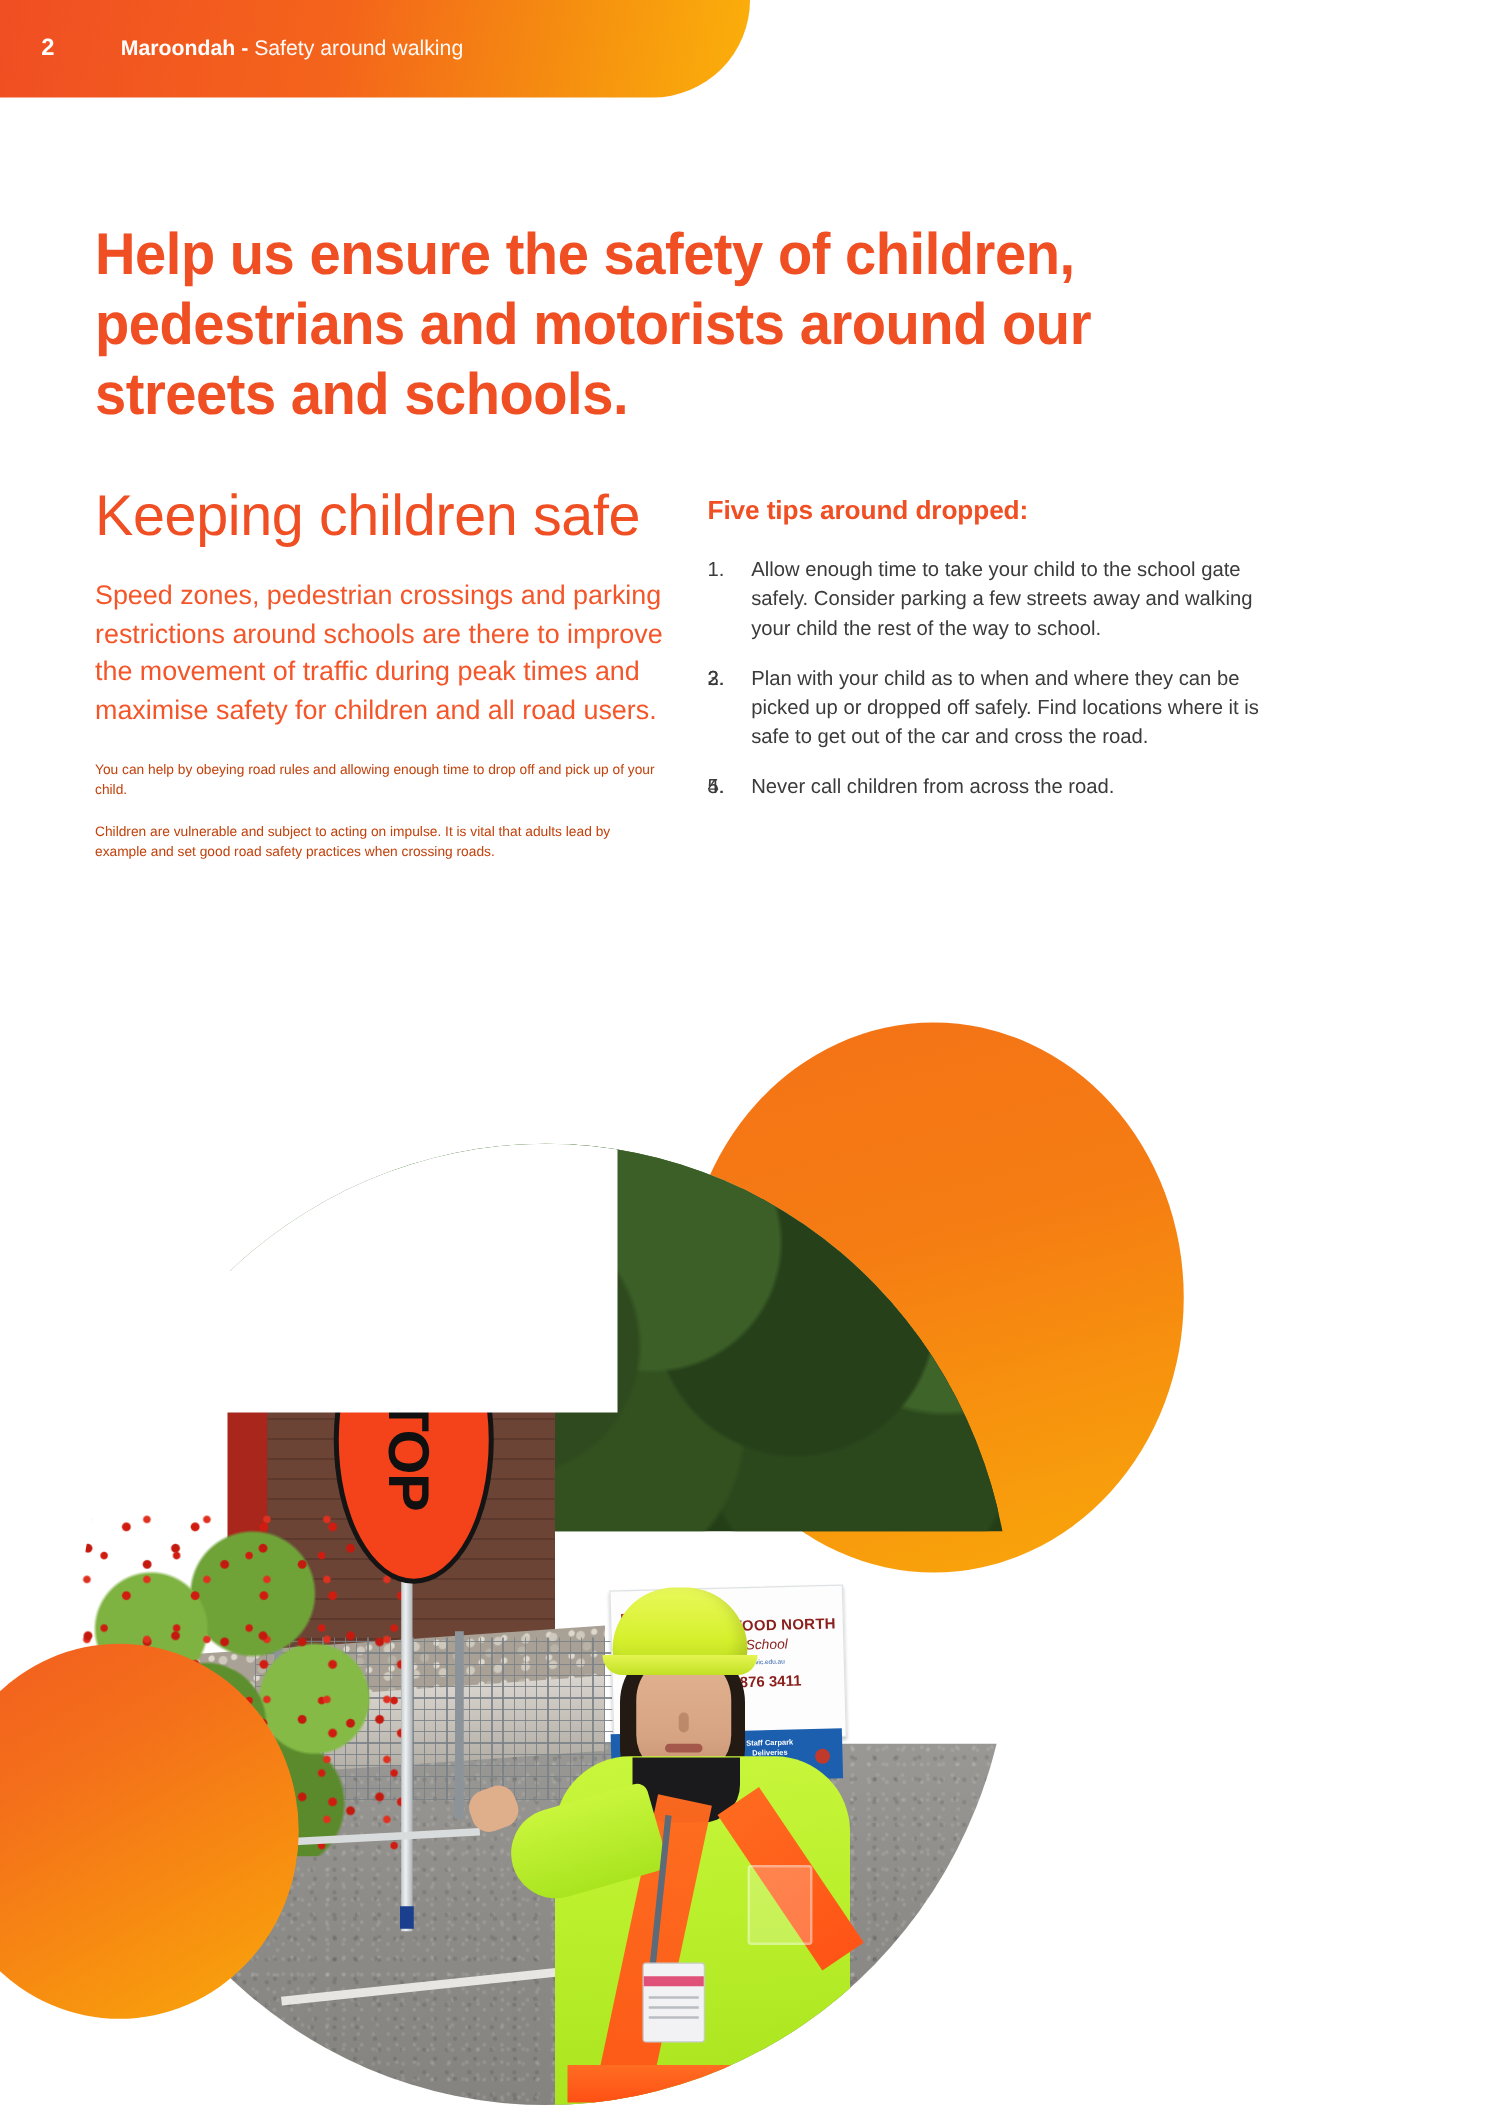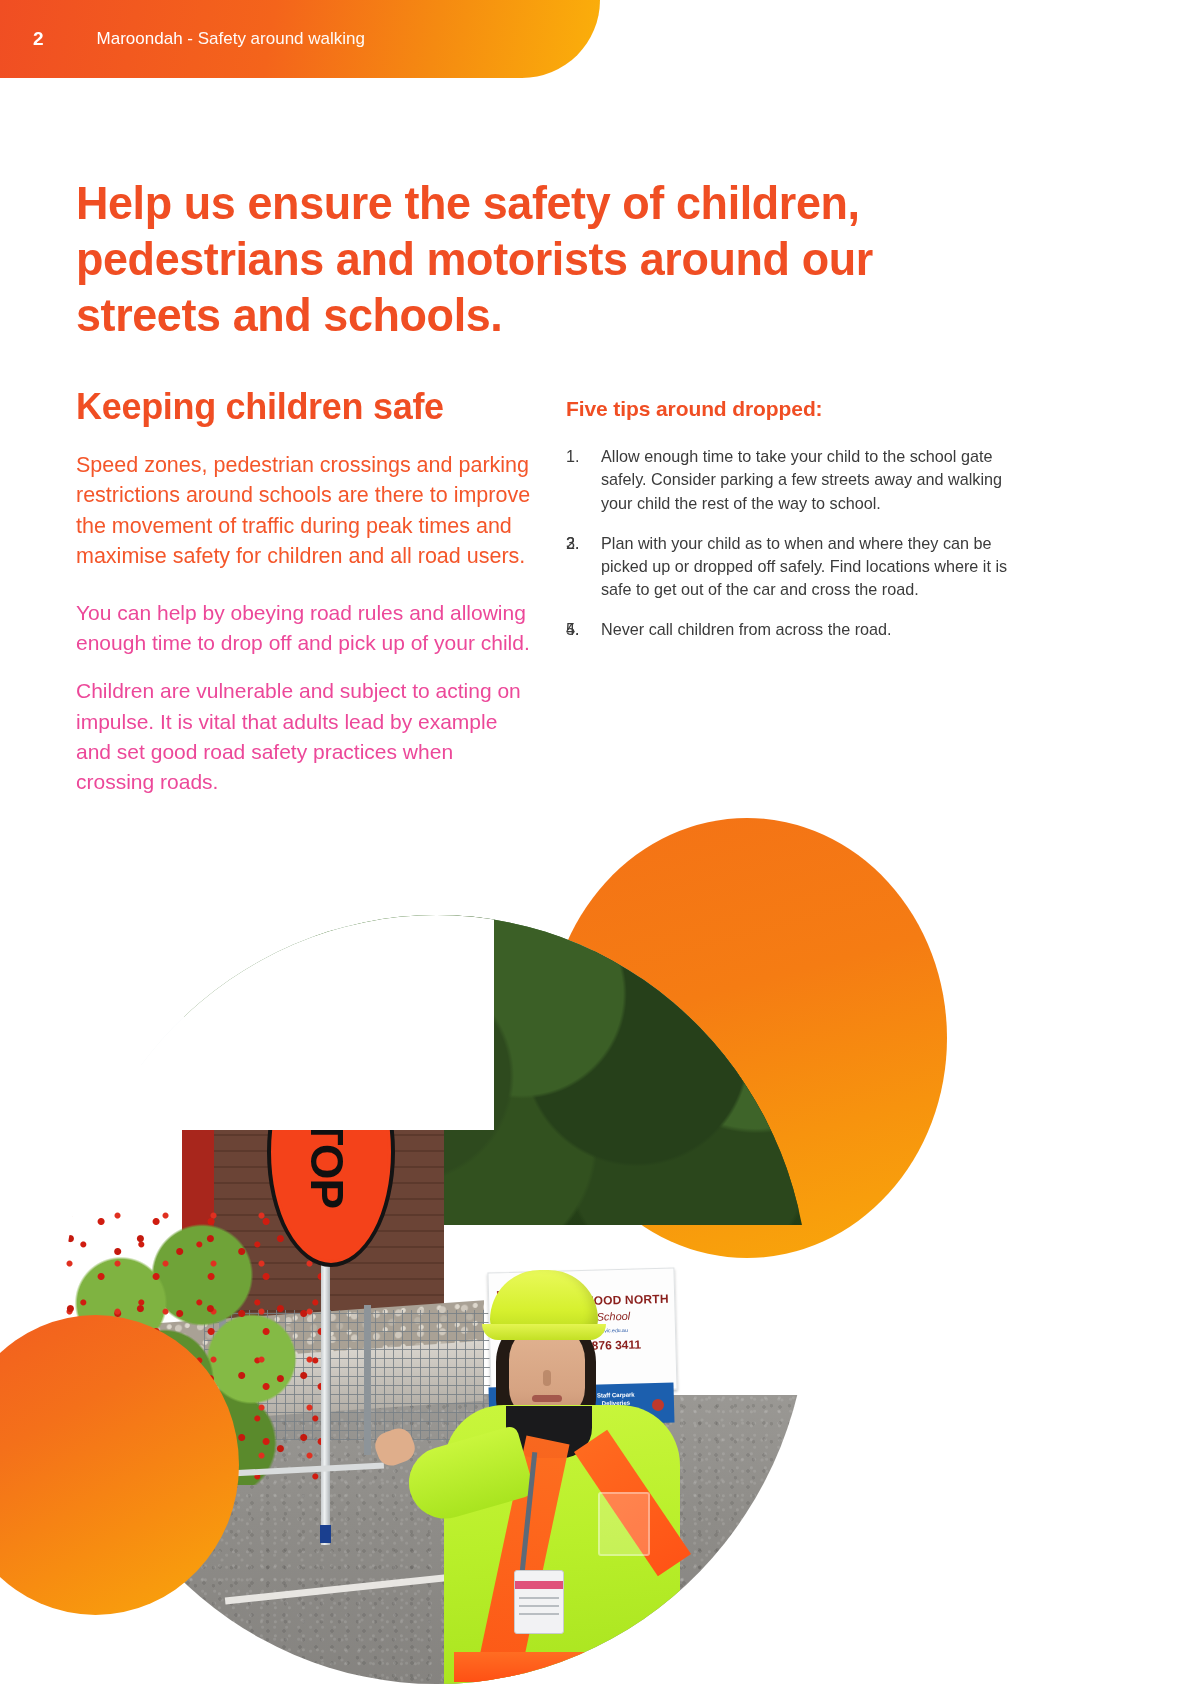--- a/index.html
+++ b/index.html
@@ -16,51 +16,51 @@
     background:linear-gradient(100deg,#f04e23 0%,#f4641b 45%,#f58a11 72%,#fbb00a 100%);
     border-bottom-right-radius:78px;
     display:flex;align-items:center;
   }
   .header-page-num{
     color:#ffffff;font-size:19px;font-weight:bold;margin-left:33px;letter-spacing:0px;
   }
   .header-title{
     margin-left:53px;font-size:17px;color:#ffffff;white-space:nowrap;
   }
-  .header-title b{font-weight:normal;}
+  .header-title b{font-weight:bold;}
   .header-title span.light{font-weight:normal;opacity:.97;}
 
   
   .headline{
     position:absolute;left:76px;top:175px;width:860px;
     color:#f04e23;font-weight:bold;font-size:47px;line-height:1.19;
     letter-spacing:-0.4px;
     font-family:"Liberation Sans","DejaVu Sans",sans-serif;
     transform:scaleX(0.955);transform-origin:left top;
   }
 
   
   .cols{position:absolute;left:76px;top:386px;width:1040px;}
   .col-left{position:absolute;left:0;top:0;width:455px;}
   .col-right{position:absolute;left:490px;top:10px;width:450px;}
 
   .h2{
-    color:#f04e23;font-weight:bold;font-size:36px;line-height:1.16;
+    color:#f04e23;font-weight:normal;font-size:46px;line-height:1.16;
     letter-spacing:-0.3px;margin:0 0 22px 0;
   }
   .h3{
     color:#f04e23;font-weight:bold;font-size:21px;line-height:1.2;
     margin:0 0 24px 0;letter-spacing:-0.1px;
   }
   .lede{
     color:#f4562a;font-size:21.5px;line-height:1.42;font-weight:normal;
     margin:0 0 26px 0;
   }
   .body-p{
-    color:#ec4899;font-size:21px;line-height:1.44;margin:0 0 18px 0;
+    color:#c2410c;font-size:11px;line-height:1.44;margin:0 0 18px 0;
   }
   ol.tips{
     margin:0;padding:0;list-style:none;counter-reset:tip;
   }
   ol.tips li{
     position:relative;padding-left:35px;margin-bottom:17px;
     color:#3b3b3b;font-size:16.2px;line-height:1.43;
   }
   ol.tips li .num{
     position:absolute;left:0;top:0;width:26px;text-align:left;color:#3b3b3b;

